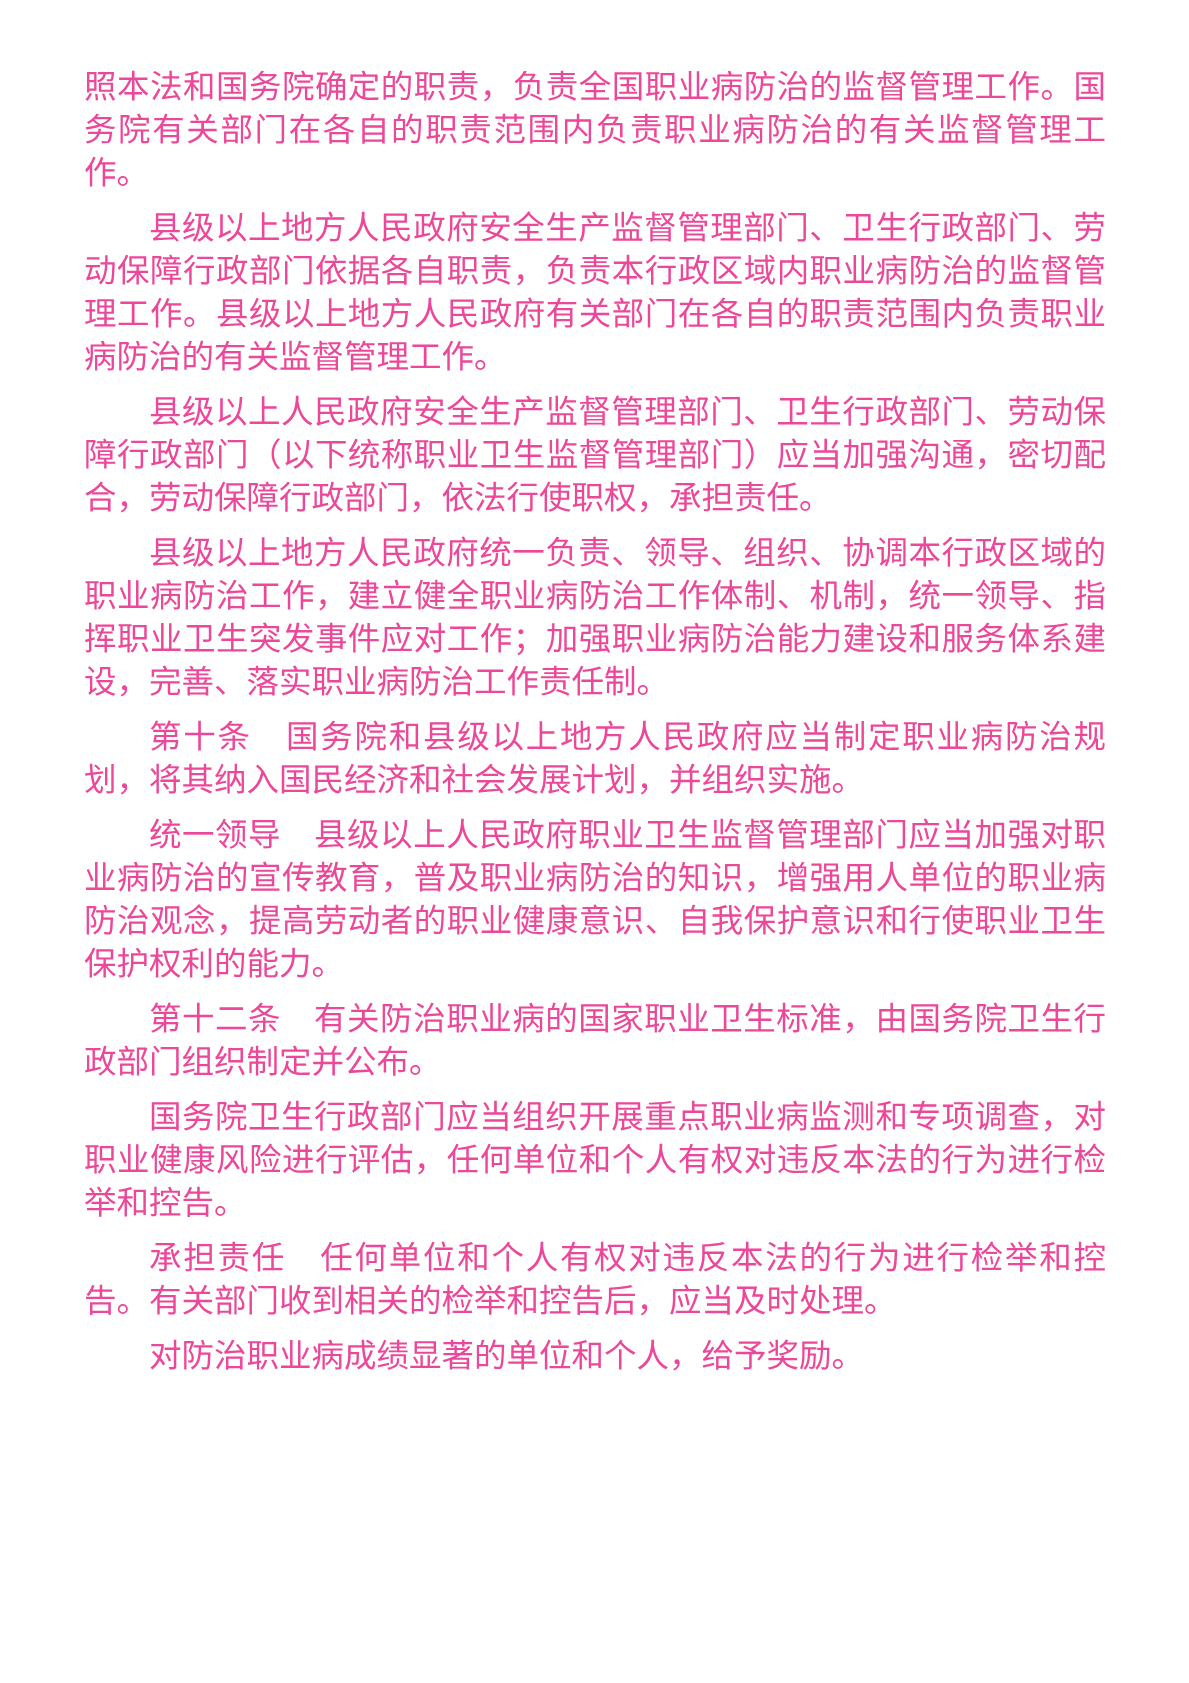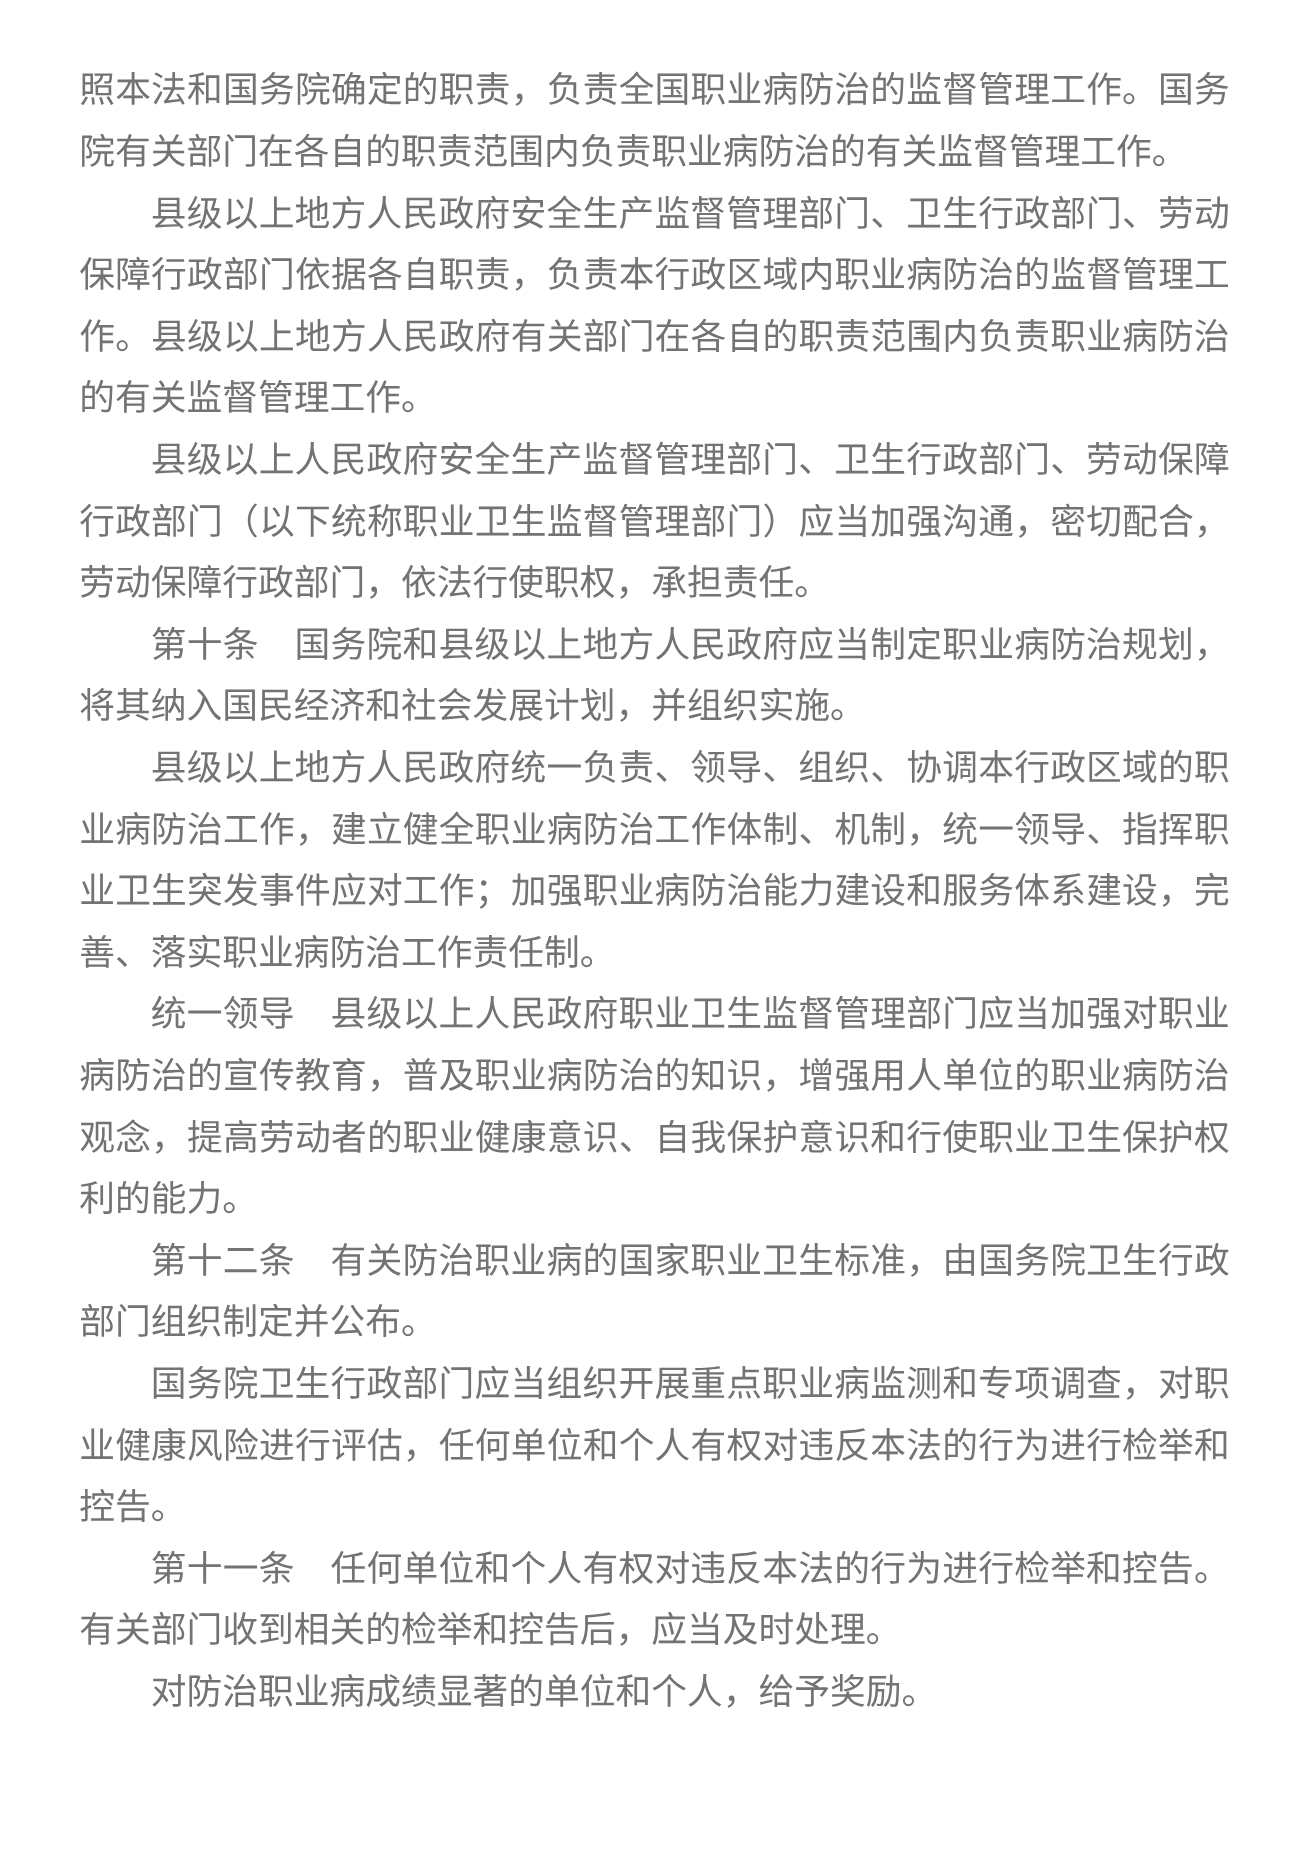--- a/index.html
+++ b/index.html
@@ -16,43 +16,43 @@
     box-sizing: border-box;
   }
   .content {
     position: absolute;
     top: 54px;
     left: 72px;
     width: 1046px;
     font-family: "Liberation Sans", "DejaVu Sans", sans-serif;
   }
   .content p {
-    margin: 0;
+    margin: 12px;
     padding: 0;
     font-size: 32.5px;
-    line-height: 56px;
-    color: #737373;
+    line-height: 43px;
+    color: #ec4899;
     text-align: justify;
     text-indent: 2em;
     letter-spacing: 0;
     word-break: break-all;
   }
   .content p.no-indent {
     text-indent: 0;
   }
 </style>
 </head>
 <body>
 
 <div class="page">
   <div class="content">
     <p class="no-indent">照本法和国务院确定的职责，负责全国职业病防治的监督管理工作。国务院有关部门在各自的职责范围内负责职业病防治的有关监督管理工作。</p>
     <p>县级以上地方人民政府安全生产监督管理部门、卫生行政部门、劳动保障行政部门依据各自职责，负责本行政区域内职业病防治的监督管理工作。县级以上地方人民政府有关部门在各自的职责范围内负责职业病防治的有关监督管理工作。</p>
     <p>县级以上人民政府安全生产监督管理部门、卫生行政部门、劳动保障行政部门（以下统称职业卫生监督管理部门）应当加强沟通，密切配合，劳动保障行政部门，依法行使职权，承担责任。</p>
+    <p>县级以上地方人民政府统一负责、领导、组织、协调本行政区域的职业病防治工作，建立健全职业病防治工作体制、机制，统一领导、指挥职业卫生突发事件应对工作；加强职业病防治能力建设和服务体系建设，完善、落实职业病防治工作责任制。</p>
     <p>第十条　国务院和县级以上地方人民政府应当制定职业病防治规划，将其纳入国民经济和社会发展计划，并组织实施。</p>
-    <p>县级以上地方人民政府统一负责、领导、组织、协调本行政区域的职业病防治工作，建立健全职业病防治工作体制、机制，统一领导、指挥职业卫生突发事件应对工作；加强职业病防治能力建设和服务体系建设，完善、落实职业病防治工作责任制。</p>
     <p>统一领导　县级以上人民政府职业卫生监督管理部门应当加强对职业病防治的宣传教育，普及职业病防治的知识，增强用人单位的职业病防治观念，提高劳动者的职业健康意识、自我保护意识和行使职业卫生保护权利的能力。</p>
     <p>第十二条　有关防治职业病的国家职业卫生标准，由国务院卫生行政部门组织制定并公布。</p>
     <p>国务院卫生行政部门应当组织开展重点职业病监测和专项调查，对职业健康风险进行评估，任何单位和个人有权对违反本法的行为进行检举和控告。</p>
-    <p>第十一条　任何单位和个人有权对违反本法的行为进行检举和控告。有关部门收到相关的检举和控告后，应当及时处理。</p>
+    <p>承担责任　任何单位和个人有权对违反本法的行为进行检举和控告。有关部门收到相关的检举和控告后，应当及时处理。</p>
     <p>对防治职业病成绩显著的单位和个人，给予奖励。</p>
   </div>
 </div>
 
 </body></html>

